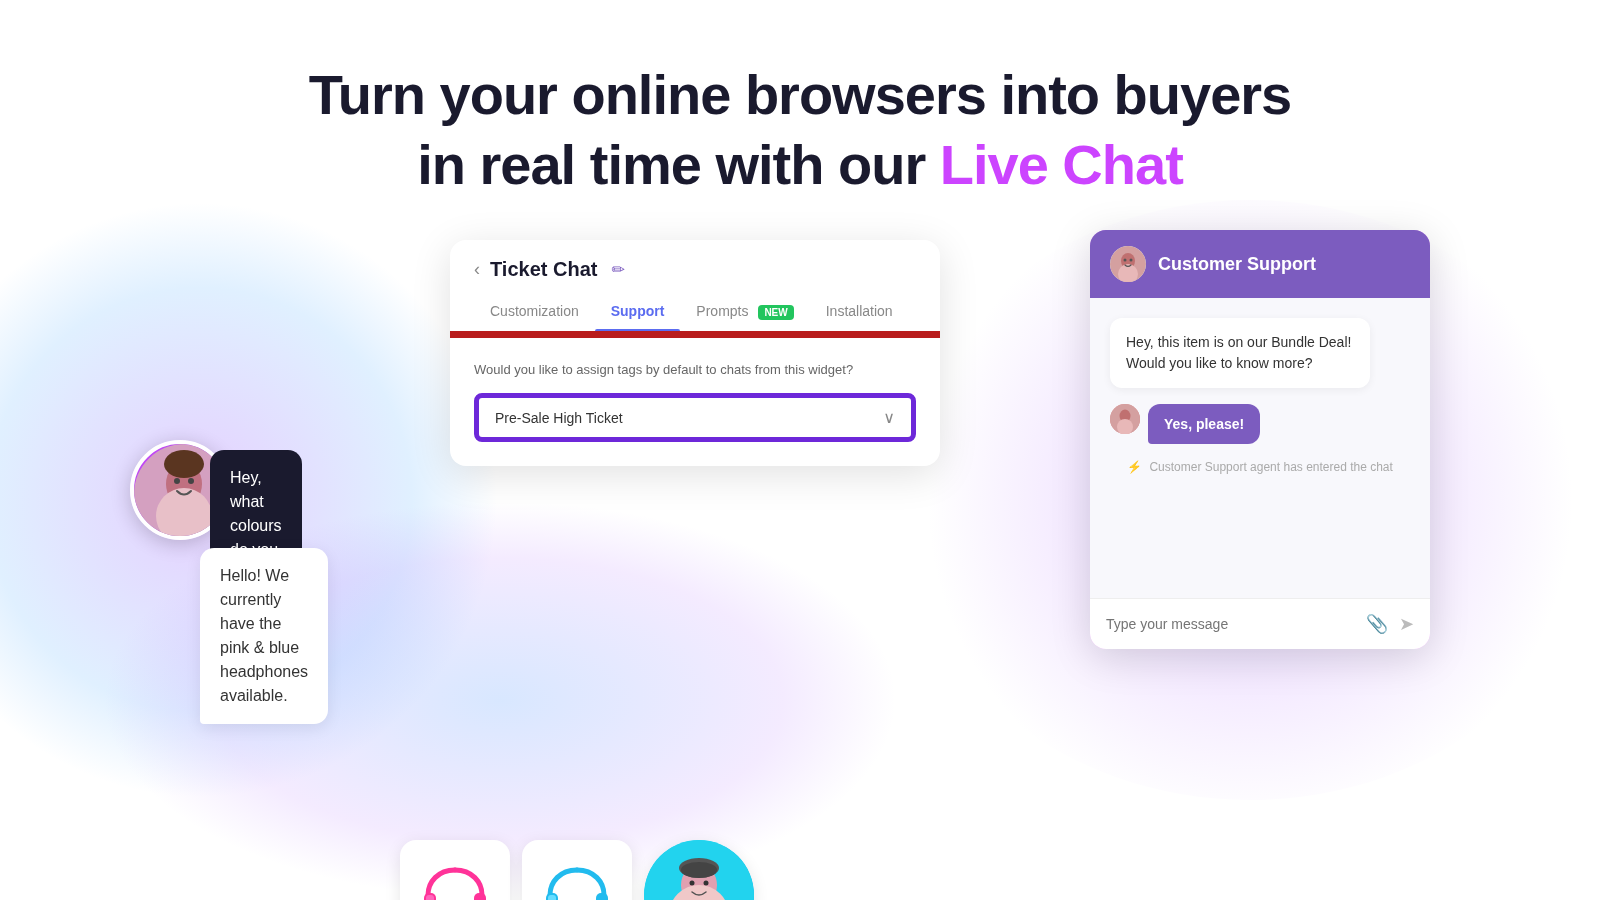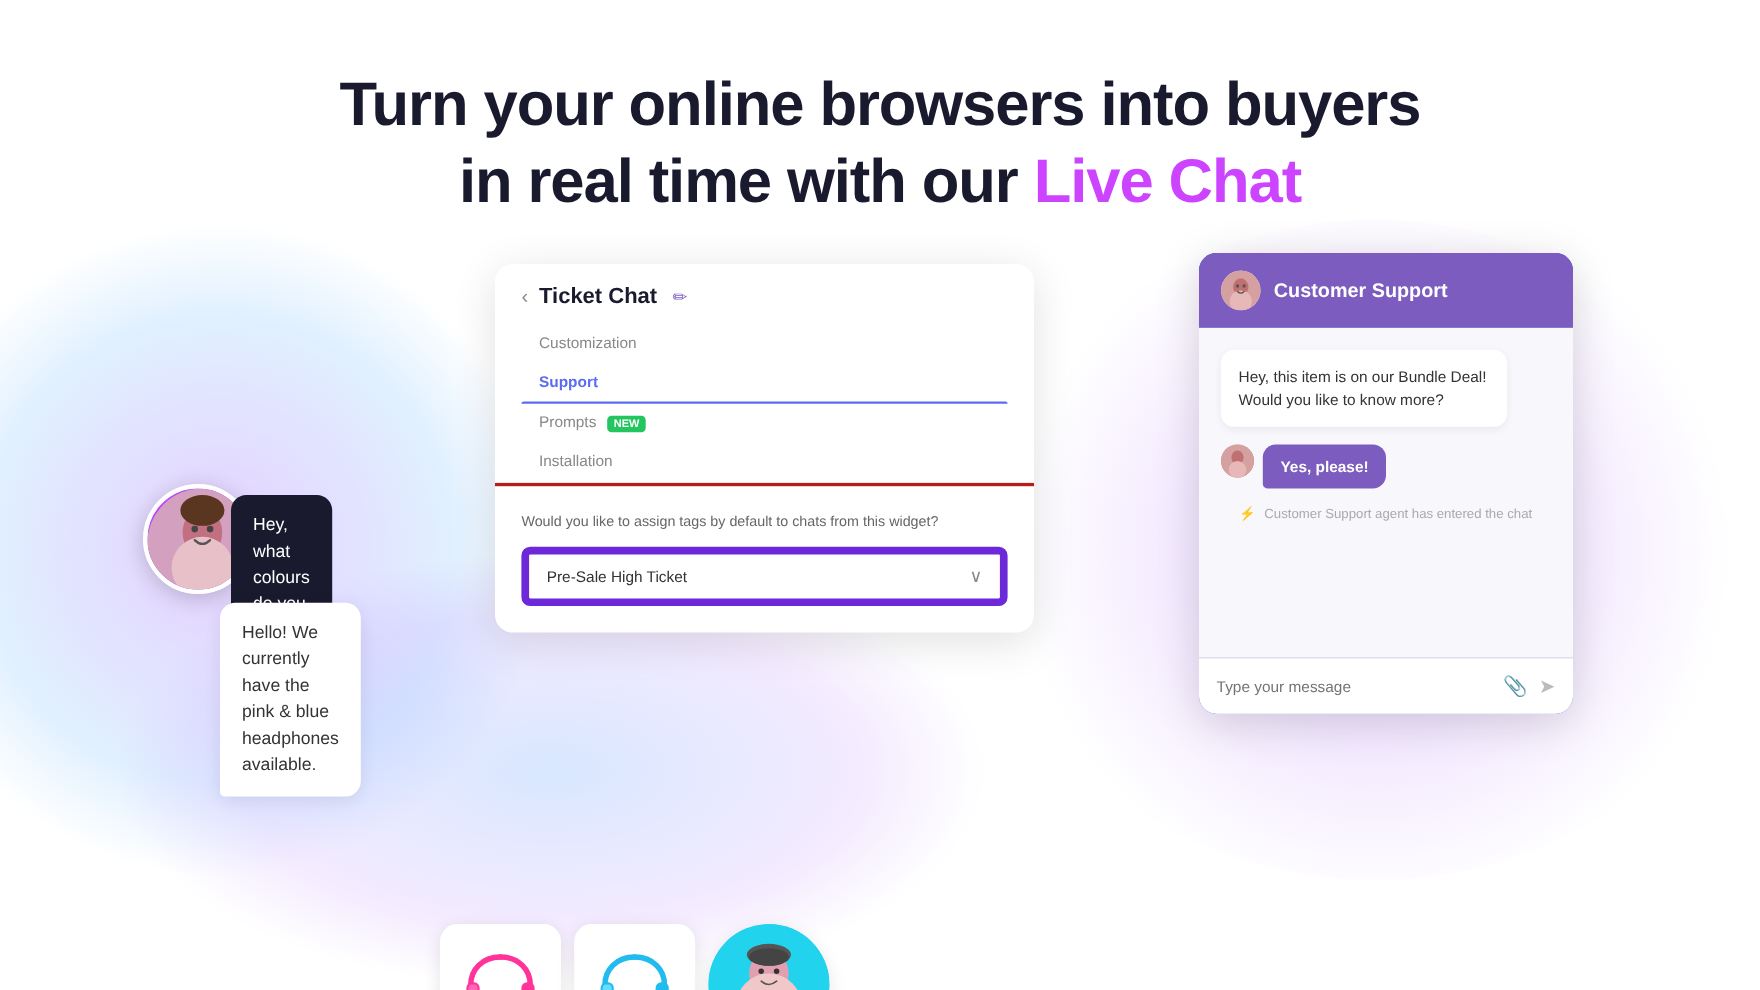--- a/index.html
+++ b/index.html
@@ -116,22 +116,21 @@
     .edit-icon {
       color: #7c5cbf;
       font-size: 16px;
       margin-left: 4px;
     }
 
     .shopify-tabs {
       display: flex;
       gap: 0;
       padding: 14px 24px 0;
-      border-bottom: 3px solid #b91c1c;
-      flex-direction: column;
+      border-bottom: 7px solid #b91c1c;
     }
 
     .tab-item {
       padding: 8px 16px 12px;
       font-size: 14px;
       color: #888;
       cursor: pointer;
       position: relative;
     }
 
@@ -172,21 +171,21 @@
       margin-bottom: 8px;
     }
 
     .section-desc {
       font-size: 13px;
       color: #666;
       margin-bottom: 16px;
     }
 
     .dropdown {
-      border: 7px solid #6d28d9;
+      border: 5px solid #6d28d9;
       border-radius: 8px;
       padding: 10px 16px;
       display: flex;
       justify-content: space-between;
       align-items: center;
       cursor: pointer;
       background: white;
     }
 
     .dropdown-text {
@@ -198,21 +197,21 @@
       color: #888;
       font-size: 16px;
     }
 
     
     .chat-widget {
       position: absolute;
       right: 170px;
       top: 0;
       width: 340px;
-      background: #1d4ed8;
+      background: #f0abfc;
       border-radius: 16px;
       box-shadow: 0 8px 40px rgba(0,0,0,0.15);
       overflow: hidden;
       z-index: 6;
     }
 
     .chat-widget-header {
       background: #7c5cbf;
       padding: 16px 20px;
       display: flex;

